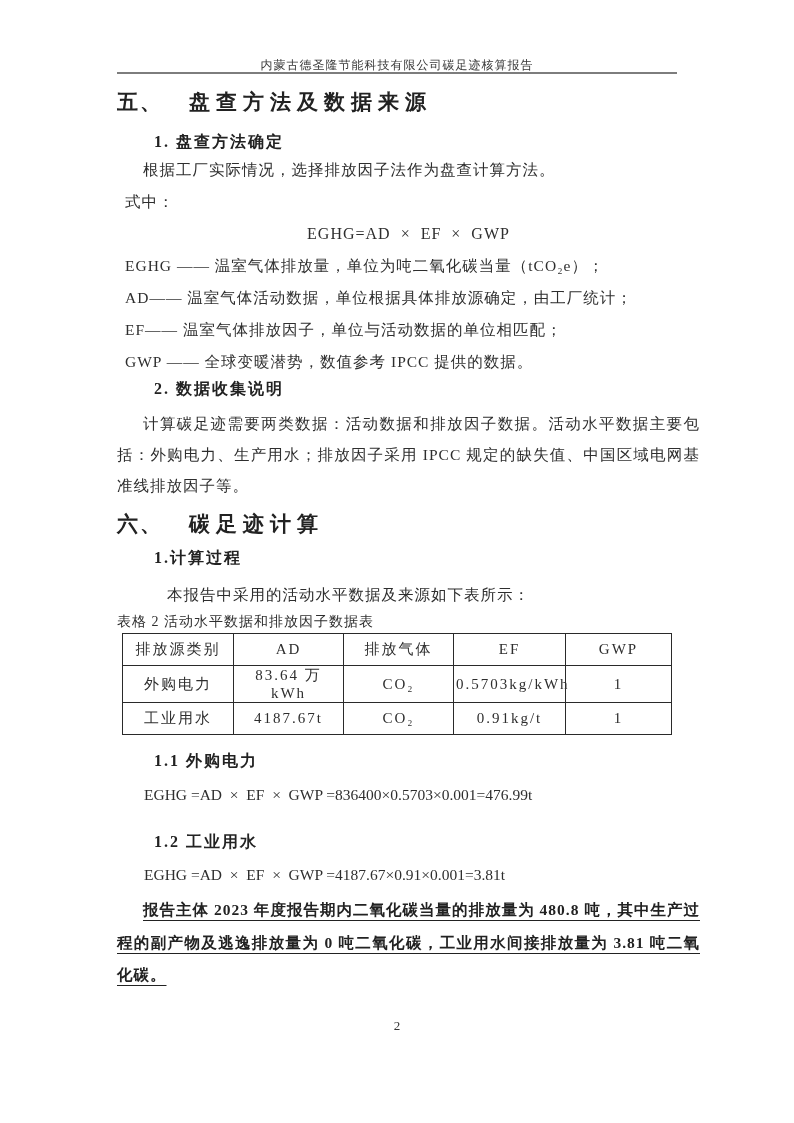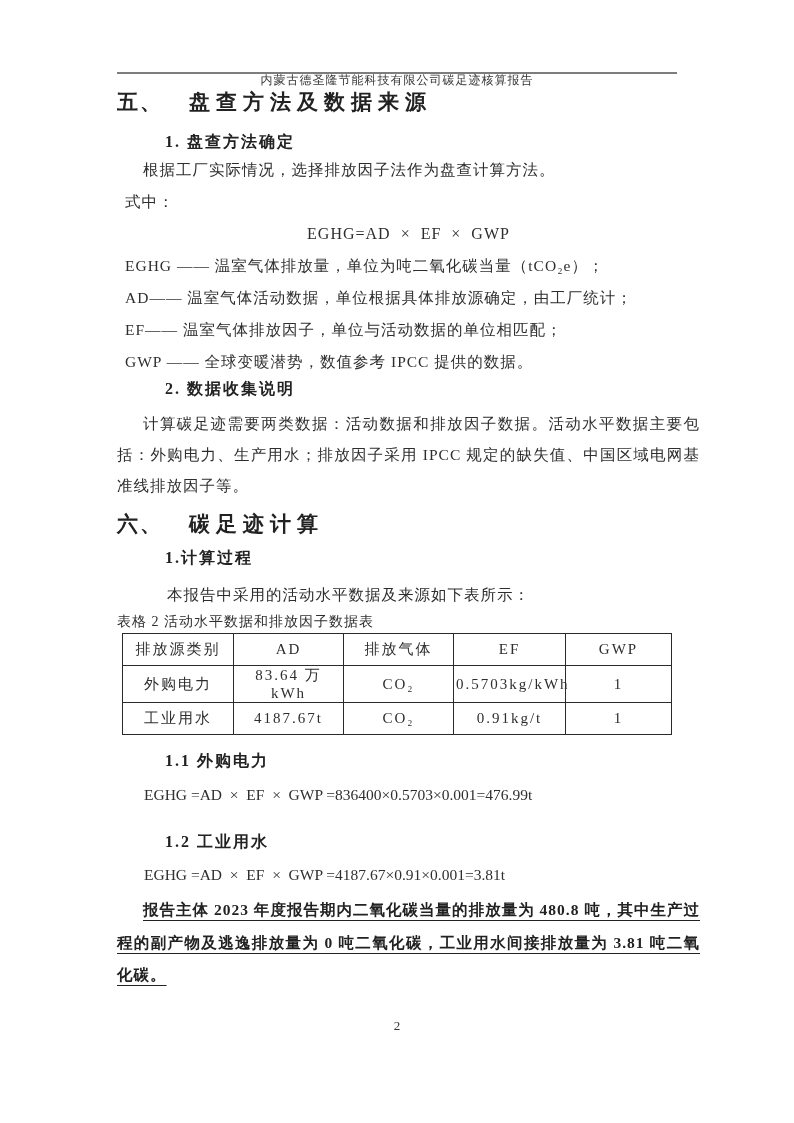--- a/index.html
+++ b/index.html
@@ -14,21 +14,21 @@
     background: #ffffff;
     font-family: "Liberation Serif", "DejaVu Serif", serif;
     color: #2e2e2e;
     overflow: hidden;
   }
   .doc-header {
     position: absolute;
     top: 0;
     left: 117px;
     width: 560px;
-    padding-top: 72px;
+    padding-top: 57px;
     border-bottom: 2px solid #7d7d7d;
     box-sizing: border-box;
     height: 74px;
   }
   .doc-header-text {
     font-size: 12px;
     text-align: center;
     letter-spacing: 1px;
     color: #363636;
   }
@@ -46,21 +46,21 @@
     color: #222;
   }
   .h1-num { margin-right: 26px; letter-spacing: 2px; }
   .h1-a { margin-top: 14px; }
   .h1-b { margin-top: 9px; }
   .h2 {
     font-size: 16px;
     font-weight: bold;
     letter-spacing: 2px;
     line-height: 22px;
-    margin-left: 48px;
+    margin-left: 37px;
     color: #222;
   }
   .h2-1 { margin-top: 15px; }
   .h2-2 { margin-top: 0px; }
   .h2-3 { margin-top: 9px; }
   .h2-11 { margin-top: 15px; }
   .h2-12 { margin-top: 20px; }
   .body-line {
     font-size: 15.5px;
     letter-spacing: 1px;

